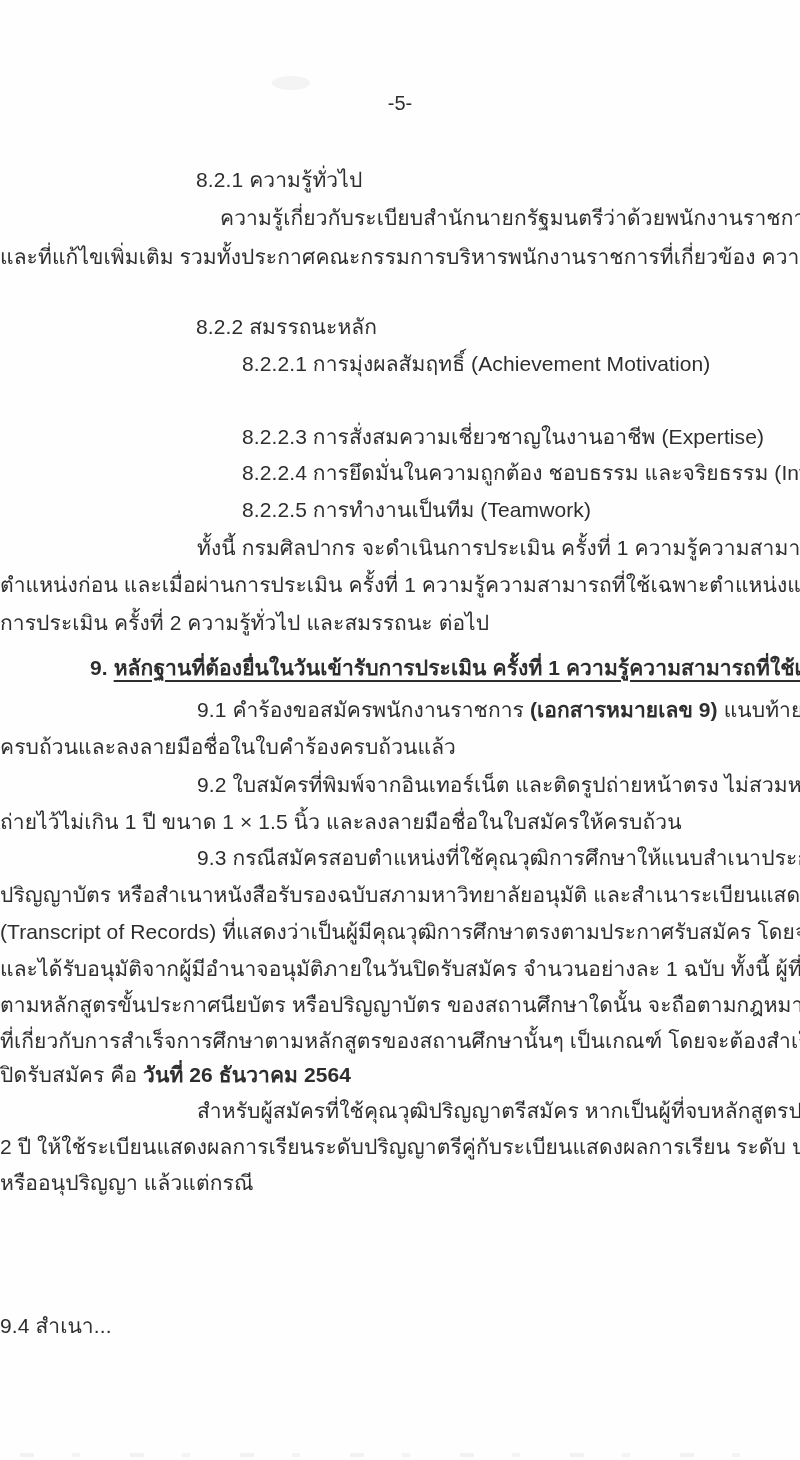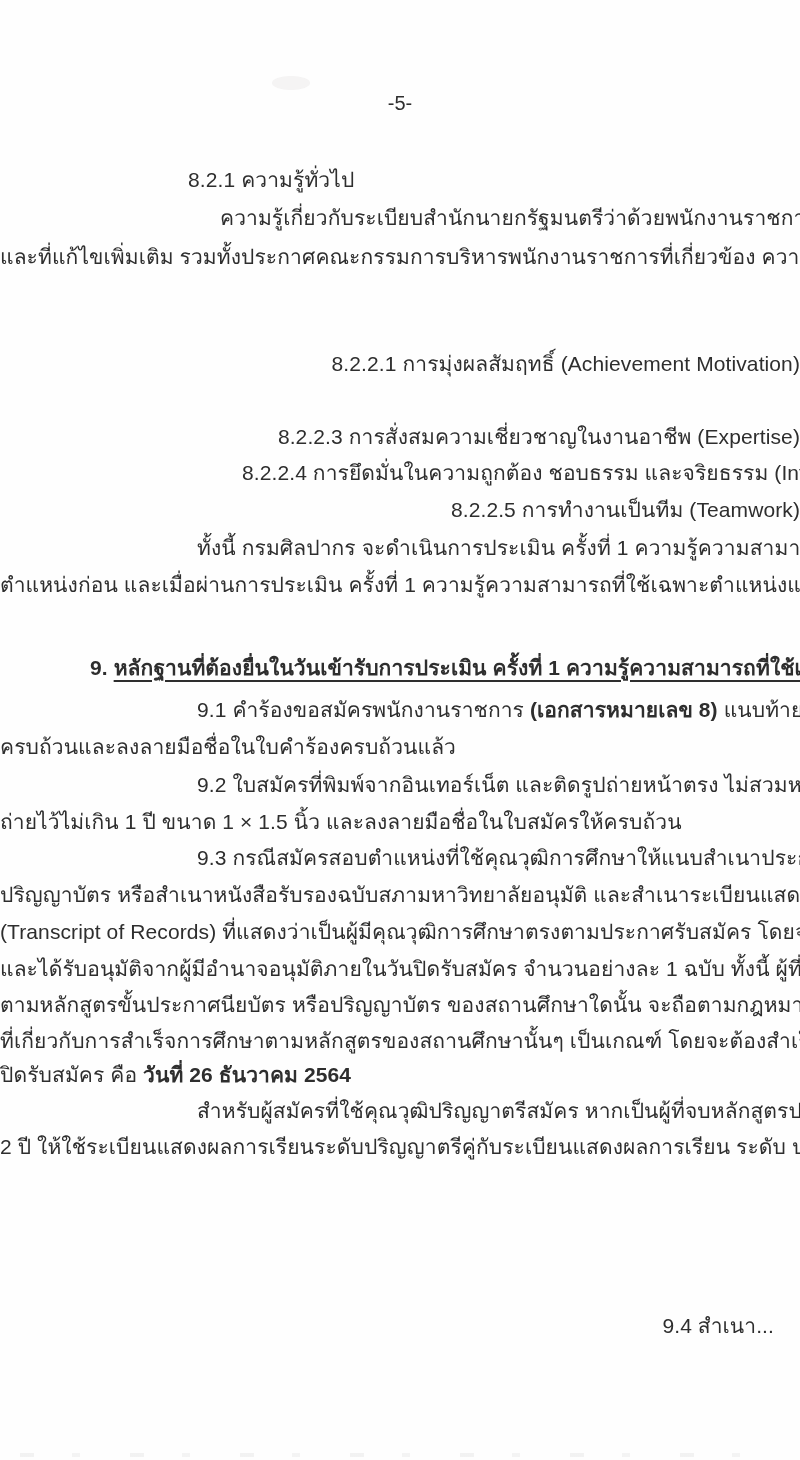--- a/index.html
+++ b/index.html
@@ -23,34 +23,34 @@
     font-size: 21px;
     line-height: 30px;
     white-space: nowrap;
     letter-spacing: 0.1px;
   }
   .page-number {
     text-align: center;
     font-size: 20px;
   }
   .x90  { padding-left: 90px; }
-  .x188 { padding-left: 188px; }
+  .x188 { padding-left: 188px; margin-left: 8px; }
   .x197 { padding-left: 197px; }
   .x220 { padding-left: 220px; }
-  .x242 { padding-left: 242px; text-align: right; }
+  .x242 { padding-left: 242px; }
   .bold { font-weight: 700; }
   .heading-9 .u {
     font-weight: 700;
     text-decoration: underline;
     text-underline-offset: 5px;
     text-decoration-thickness: 1.5px;
   }
   .heading-9 .num { font-weight: 700; }
   .footer-cont {
-    text-align: right;
+    text-align: left;
     padding-right: 26px;
     font-size: 21px;
   }
   .scan-artifact {
     position: absolute;
     left: 20px;
     right: 30px;
     top: 1453px;
     height: 4px;
     opacity: 0.10;
@@ -79,50 +79,53 @@
 <div class="page">
 
   <div class="smudge"></div>
 
   <div class="line page-number" style="top:88px">-5-</div>
 
   <div class="line x188" style="top:165px">8.2.1 ความรู้ทั่วไป</div>
   <div class="line x220" style="top:203px">ความรู้เกี่ยวกับระเบียบสำนักนายกรัฐมนตรีว่าด้วยพนักงานราชการ พ.ศ. 2547</div>
   <div class="line" style="top:242px">และที่แก้ไขเพิ่มเติม รวมทั้งประกาศคณะกรรมการบริหารพนักงานราชการที่เกี่ยวข้อง ความรู้เกี่ยวกับภารกิจ</div>
 
+  <div class="line x188" style="top:312px">8.2.2 สมรรถนะหลัก</div>
   <div class="line x242" style="top:349px">8.2.2.1 การมุ่งผลสัมฤทธิ์ (Achievement Motivation)</div>
   <div class="line x242" style="top:422px">8.2.2.3 การสั่งสมความเชี่ยวชาญในงานอาชีพ (Expertise)</div>
   <div class="line x242" style="top:458px">8.2.2.4 การยึดมั่นในความถูกต้อง ชอบธรรม และจริยธรรม (Integrity)</div>
   <div class="line x242" style="top:495px">8.2.2.5 การทำงานเป็นทีม (Teamwork)</div>
 
   <div class="line x197" style="top:533px">ทั้งนี้ กรมศิลปากร จะดำเนินการประเมิน ครั้งที่ 1 ความรู้ความสามารถที่ใช้เฉพาะ</div>
   <div class="line" style="top:570px">ตำแหน่งก่อน และเมื่อผ่านการประเมิน ครั้งที่ 1 ความรู้ความสามารถที่ใช้เฉพาะตำแหน่งแล้ว จึงมีสิทธิเข้ารับ</div>
+  <div class="line" style="top:608px">การประเมิน ครั้งที่ 2 ความรู้ทั่วไป และสมรรถนะ ต่อไป</div>
 
   <div class="line x90 heading-9" style="top:653px">
     <span class="num">9. </span><span class="u">หลักฐานที่ต้องยื่นในวันเข้ารับการประเมิน ครั้งที่ 1 ความรู้ความสามารถที่ใช้เฉพาะตำแหน่ง</span>
   </div>
 
   <div class="line x197" style="top:695px">
-    <span>9.1 คำร้องขอสมัครพนักงานราชการ </span><span class="bold">(เอกสารหมายเลข 8)</span><span> แนบท้ายประกาศ ซึ่งกรอกข้อมูล</span>
+    <span>9.1 คำร้องขอสมัครพนักงานราชการ </span><span class="bold">(เอกสารหมายเลข 9)</span><span> แนบท้ายประกาศ ซึ่งกรอกข้อมูล</span>
   </div>
   <div class="line" style="top:732px">ครบถ้วนและลงลายมือชื่อในใบคำร้องครบถ้วนแล้ว</div>
 
   <div class="line x197" style="top:770px">9.2 ใบสมัครที่พิมพ์จากอินเทอร์เน็ต และติดรูปถ่ายหน้าตรง ไม่สวมหมวก และไม่สวมแว่นตาดำ</div>
   <div class="line" style="top:807px">ถ่ายไว้ไม่เกิน 1 ปี ขนาด 1 × 1.5 นิ้ว และลงลายมือชื่อในใบสมัครให้ครบถ้วน</div>
 
   <div class="line x197" style="top:843px">9.3 กรณีสมัครสอบตำแหน่งที่ใช้คุณวุฒิการศึกษาให้แนบสำเนาประกาศนียบัตร หรือสำเนา</div>
   <div class="line" style="top:880px">ปริญญาบัตร หรือสำเนาหนังสือรับรองฉบับสภามหาวิทยาลัยอนุมัติ และสำเนาระเบียนแสดงผลการเรียน</div>
   <div class="line" style="top:917px">(Transcript of Records) ที่แสดงว่าเป็นผู้มีคุณวุฒิการศึกษาตรงตามประกาศรับสมัคร โดยจะต้องสำเร็จการศึกษา</div>
   <div class="line" style="top:954px">และได้รับอนุมัติจากผู้มีอำนาจอนุมัติภายในวันปิดรับสมัคร จำนวนอย่างละ 1 ฉบับ ทั้งนี้ ผู้ที่สำเร็จการศึกษา</div>
   <div class="line" style="top:990px">ตามหลักสูตรขั้นประกาศนียบัตร หรือปริญญาบัตร ของสถานศึกษาใดนั้น จะถือตามกฎหมาย กฎ หรือระเบียบ</div>
   <div class="line" style="top:1026px">ที่เกี่ยวกับการสำเร็จการศึกษาตามหลักสูตรของสถานศึกษานั้นๆ เป็นเกณฑ์ โดยจะต้องสำเร็จการศึกษาภายในวัน</div>
   <div class="line" style="top:1060px">
     <span>ปิดรับสมัคร คือ </span><span class="bold">วันที่ 26 ธันวาคม 2564</span>
   </div>
 
   <div class="line x197" style="top:1096px">สำหรับผู้สมัครที่ใช้คุณวุฒิปริญญาตรีสมัคร หากเป็นผู้ที่จบหลักสูตรปริญญาตรีต่อเนื่อง</div>
   <div class="line" style="top:1132px">2 ปี ให้ใช้ระเบียนแสดงผลการเรียนระดับปริญญาตรีคู่กับระเบียนแสดงผลการเรียน ระดับ ปวท. หรือ ปวส.</div>
+  <div class="line" style="top:1168px">หรืออนุปริญญา แล้วแต่กรณี</div>
 
   <div class="line footer-cont" style="top:1311px">9.4 สำเนา...</div>
 
   <div class="scan-artifact"></div>
 
 </div>
 
 </body></html>

